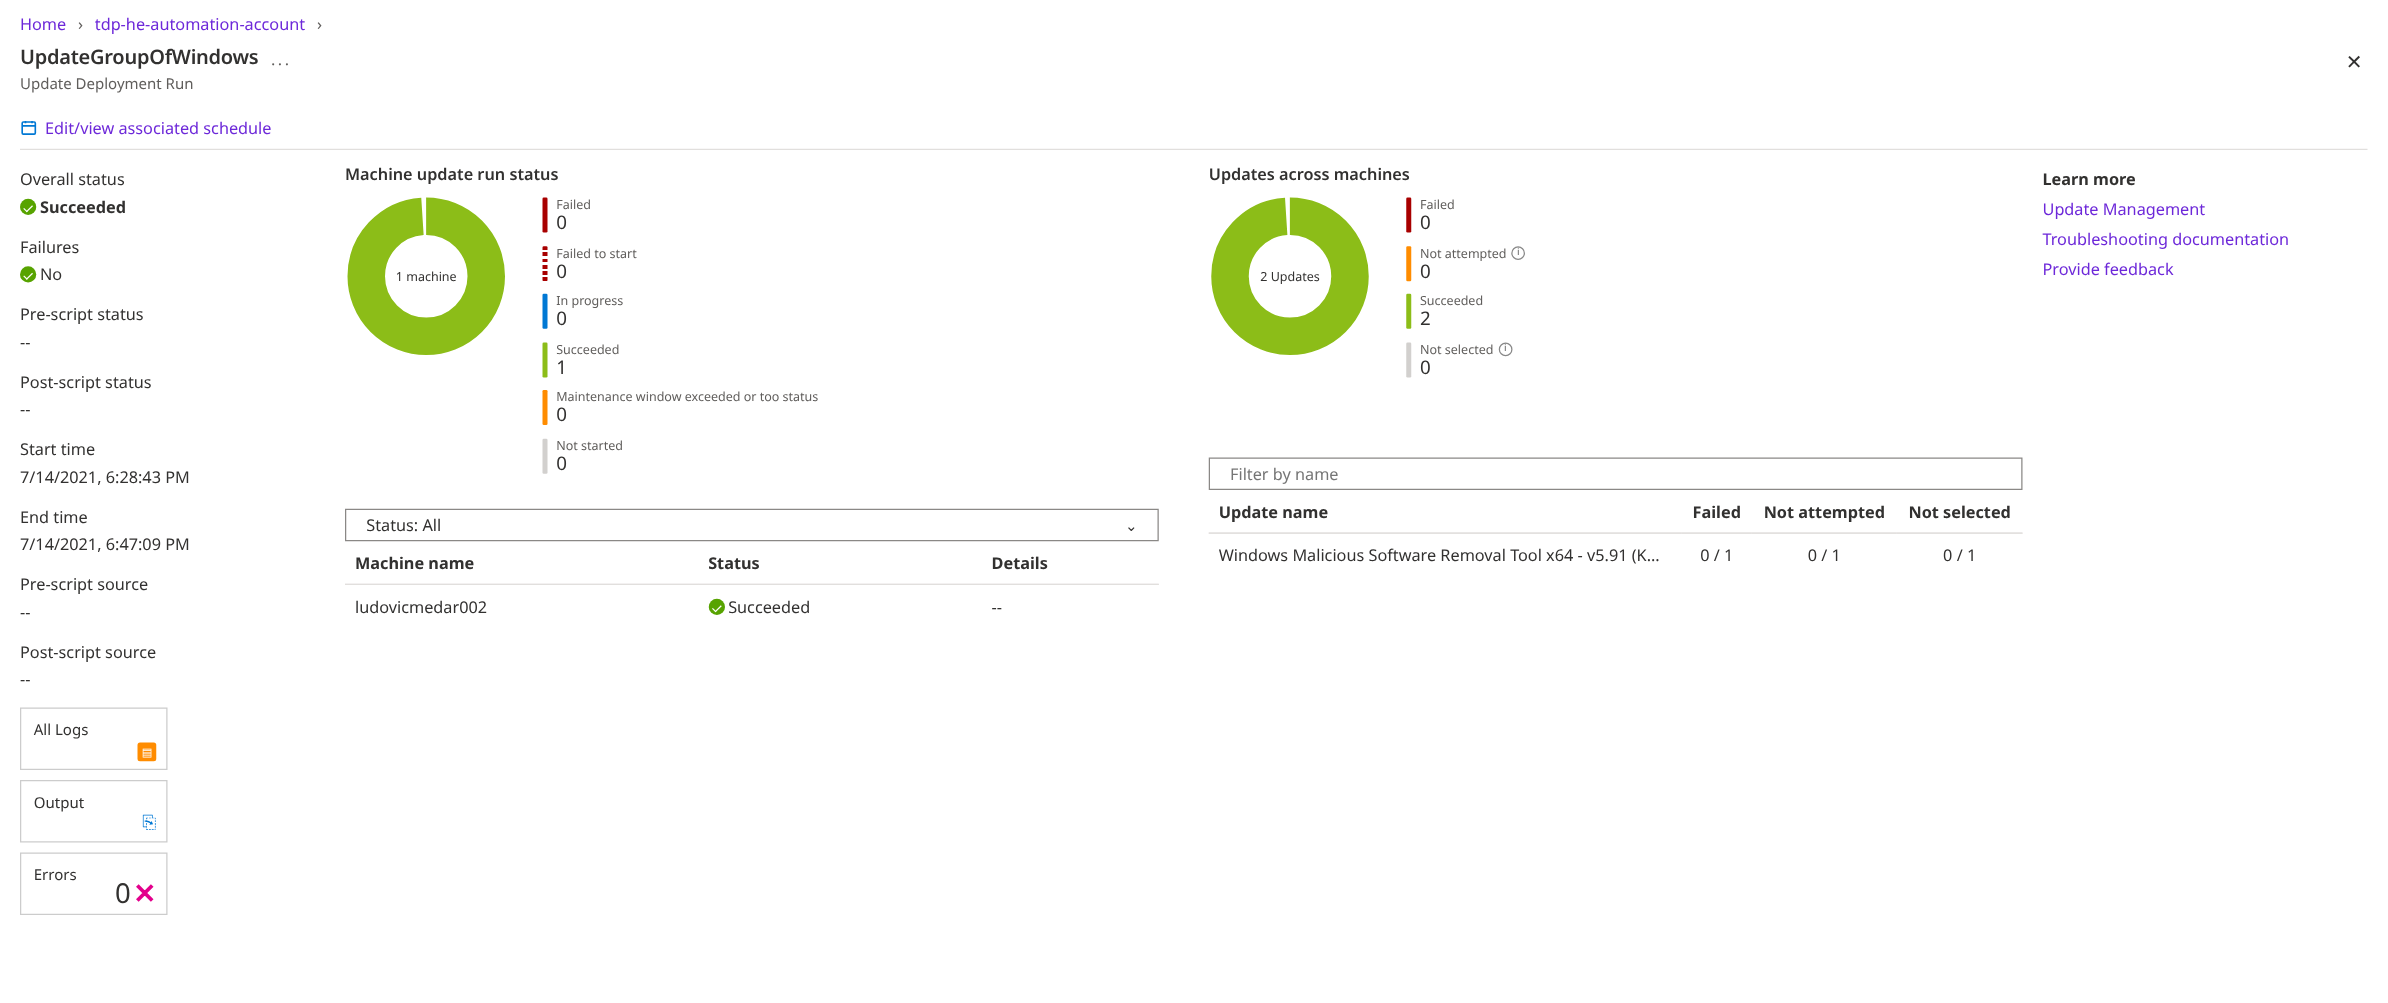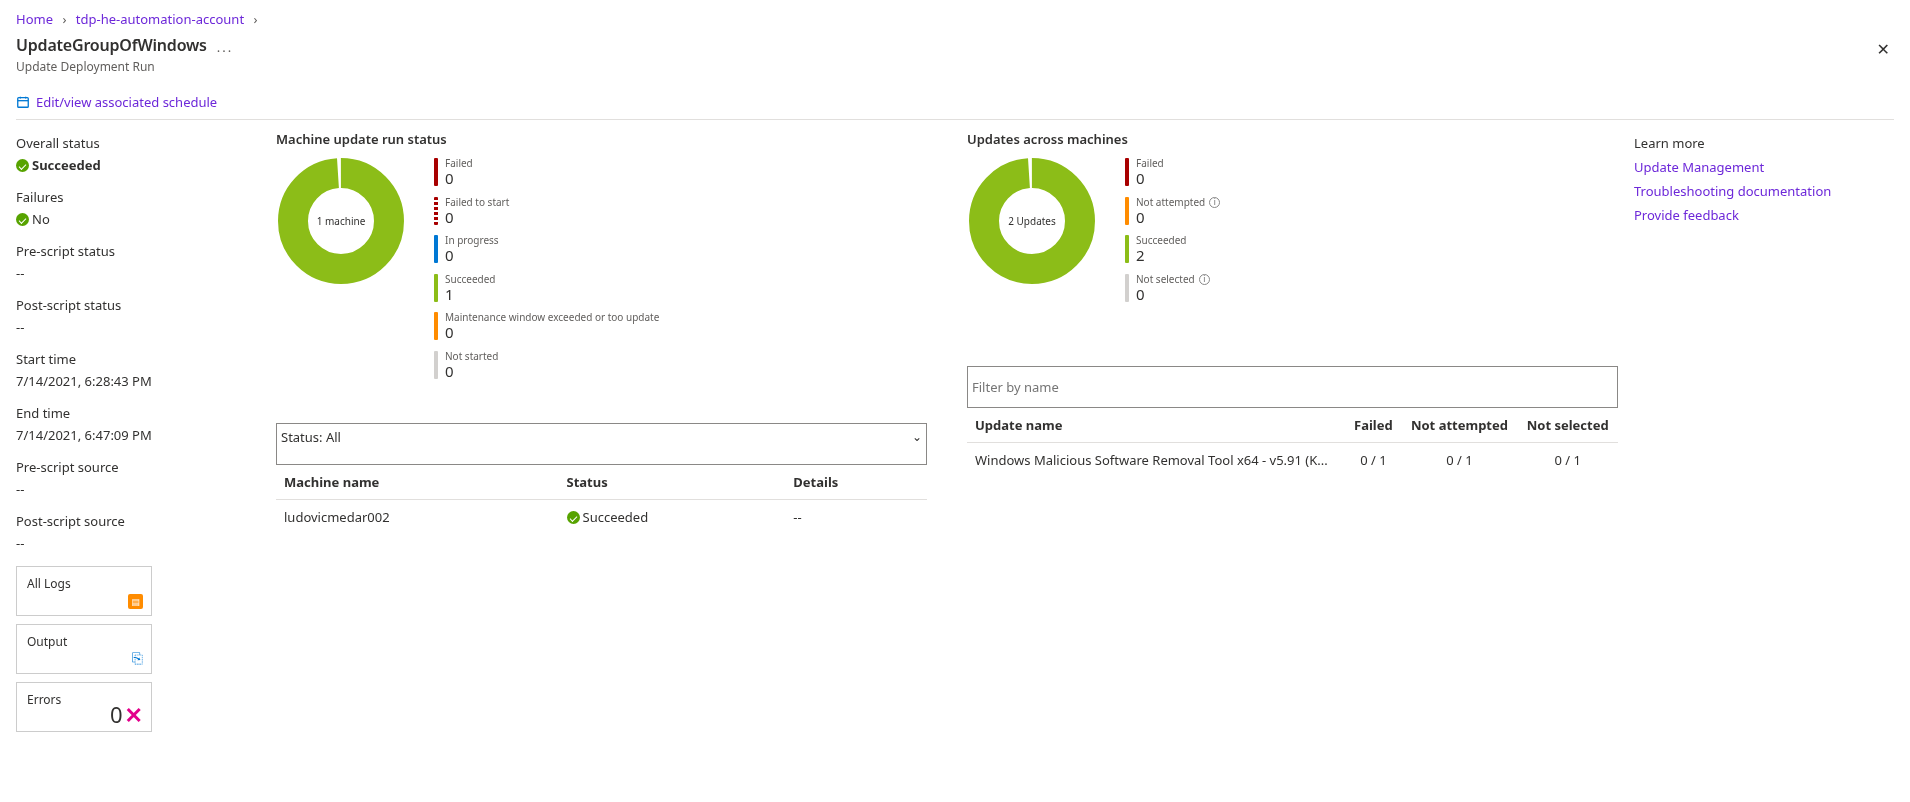--- a/index.html
+++ b/index.html
@@ -23,45 +23,45 @@
 .main{flex:1;display:flex;gap:16px}
 .col{flex:0 0 auto}
 .col-charts{flex:1;display:flex;gap:40px}
 .learn{width:260px;flex:0 0 260px}
 
 .label{font-size:13px;color:#323130;margin-top:4px}
 .value{font-size:13px;margin-top:4px;margin-bottom:14px}
 .succ-icon{display:inline-block;width:13px;height:13px;background:#57a300;border-radius:50%;vertical-align:-2px;margin-right:3px;position:relative}
 .succ-icon::after{content:"";position:absolute;left:3px;top:5px;width:6px;height:3px;border-left:1.8px solid #fff;border-bottom:1.8px solid #fff;transform:rotate(-45deg)}
 
-.tile{border:1px solid #ccc;margin-top:8px;padding:8px 10px;width:136px;height:50px;position:relative;cursor:pointer;font-size:12px}
+.tile{border:1px solid #ccc;margin-top:8px;padding:8px 10px;width:118px;height:50px;position:relative;cursor:pointer;font-size:12px}
 .tile .ico{position:absolute;right:8px;bottom:6px}
 .errnum{position:absolute;right:8px;bottom:2px;font-size:22px;font-weight:400}
 .errX{color:#e3008c;font-weight:600;margin-left:2px}
 
 .section-title{font-size:13px;font-weight:600;margin-bottom:8px}
 
 .chartblock{display:flex;gap:28px;align-items:flex-start}
 .donut-wrap{position:relative;width:130px;height:130px}
 .donut-wrap svg{transform:rotate(-90deg)}
 .donut-label{position:absolute;inset:0;display:flex;align-items:center;justify-content:center;font-size:10px;color:#323130;white-space:nowrap}
 
 .stats{display:flex;flex-direction:column;gap:10px;padding-top:2px}
 .stat{display:flex;align-items:center}
 .bar{width:4px;height:28px;border-radius:1px;margin-right:7px;flex:0 0 4px}
 .stat-body{line-height:1.1}
 .stat-name{font-size:10px;color:#605e5c;display:flex;align-items:center;gap:4px}
 .stat-val{font-size:15px;font-weight:400;margin-top:1px}
 .info{width:11px;height:11px;border:1px solid #888;border-radius:50%;display:inline-flex;align-items:center;justify-content:center;font-size:8px;color:#666}
 
-.learn .label{font-weight:400}
+.learn .label{font-weight:700}
 .learn a{display:block;margin:6px 0}
 
-.filters{display:flex;gap:48px;margin-top:44px}
-.filterbox{flex:1;border:1px solid #8a8886;padding:4px 4px;font-size:13px;display:flex;height:42px;cursor:pointer;position:relative;color:#323130}
+.filters{display:flex;gap:48px;margin-top:28px}
+.filterbox{flex:1;border:1px solid #8a8886;padding:4px 16px;font-size:13px;display:flex;align-items:center;height:26px;cursor:pointer;position:relative;color:#323130}
 .filterbox input{border:0;outline:0;width:100%;font:inherit;color:inherit}
 .chev{margin-left:auto;font-size:12px;color:#323130}
 .tablewrap{flex:1}
 table{width:100%;border-collapse:collapse;font-size:13px}
 th{text-align:left;font-weight:700;color:#323130;padding:8px;border-bottom:1px solid #e1dfdd}
 td{padding:8px}
 .center{text-align:center}
 </style>
 </head>
 <body>
@@ -168,21 +168,21 @@
               <div class="stat">
                 <div class="bar" style="background: rgb(140, 189, 24);"></div>
                 <div class="stat-body">
                   <div class="stat-name">Succeeded</div>
                   <div class="stat-val">1</div>
                 </div>
               </div>
               <div class="stat">
                 <div class="bar" style="background: rgb(255, 140, 0);"></div>
                 <div class="stat-body">
-                  <div class="stat-name">Maintenance window exceeded or too update</div>
+                  <div class="stat-name">Maintenance window exceeded or too status</div>
                   <div class="stat-val">0</div>
                 </div>
               </div>
               <div class="stat">
                 <div class="bar" style="background: rgb(210, 208, 206);"></div>
                 <div class="stat-body">
                   <div class="stat-name">Not started</div>
                   <div class="stat-val">0</div>
                 </div>
               </div>

